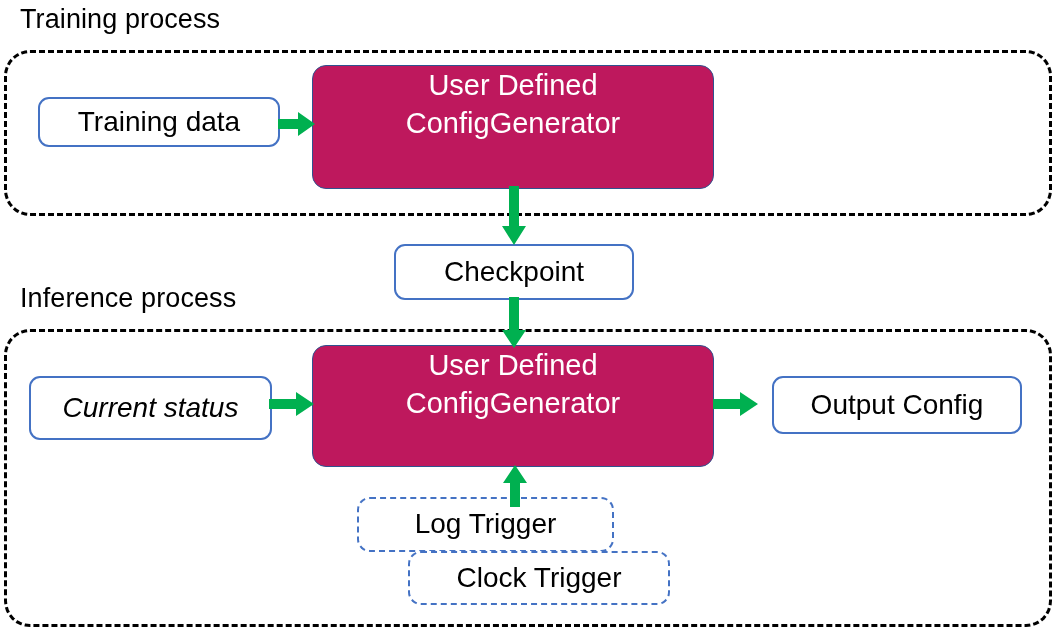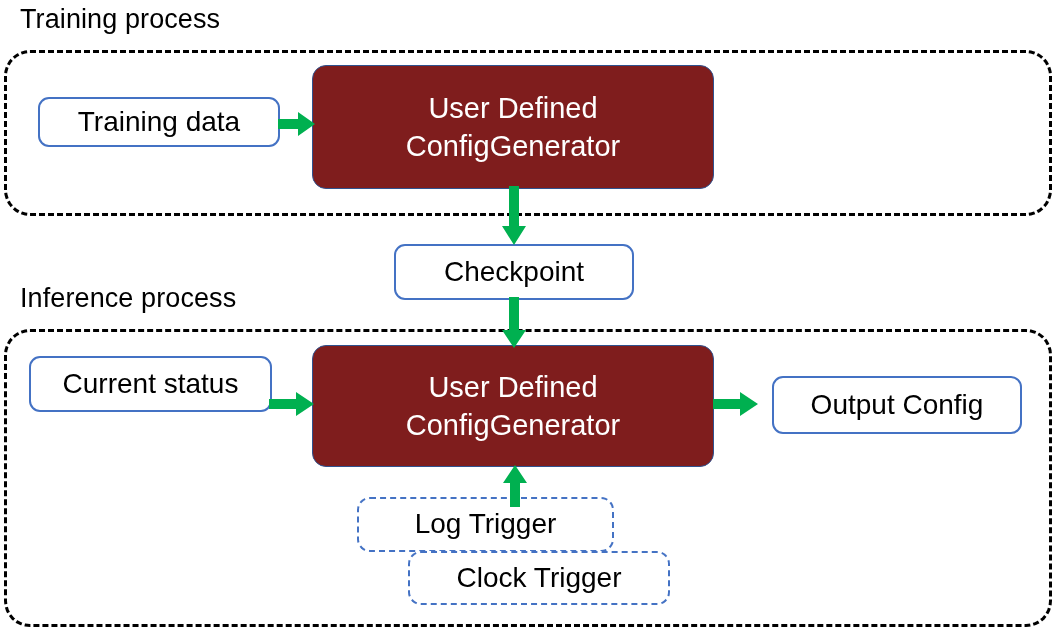--- a/index.html
+++ b/index.html
@@ -51,34 +51,34 @@
     display: flex;
     align-items: center;
     justify-content: center;
     color: #000000;
     font-size: 28px;
     line-height: 1.1;
     white-space: nowrap;
   }
   #box-training-data { left: 38px;  top: 97px;  width: 242px; height: 50px; }
   #box-checkpoint    { left: 394px; top: 244px; width: 240px; height: 56px; }
-  #box-current-status{ left: 29px;  top: 356px; width: 243px; height: 56px; }
+  #box-current-status{ left: 29px;  top: 376px; width: 243px; height: 64px; font-style: italic; }
   #box-output-config { left: 756px; top: 376px; width: 250px; height: 58px; margin-left: 16px; }
 
   
   .proc-box {
     position: absolute;
     box-sizing: border-box;
-    background: #7f1d1d;
+    background: #be185d;
     border: 1px solid #2F528F;
     border-radius: 14px;
     display: flex;
     flex-direction: column;
     align-items: center;
-    justify-content: center;
+    justify-content: flex-start;
     color: #ffffff;
     font-size: 29px;
     line-height: 1.32;
     white-space: nowrap;
   }
   #box-generator-training  { left: 312px; top: 65px;  width: 402px; height: 124px; }
   #box-generator-inference { left: 312px; top: 345px; width: 402px; height: 122px; }
 
   
   .trigger-box {

